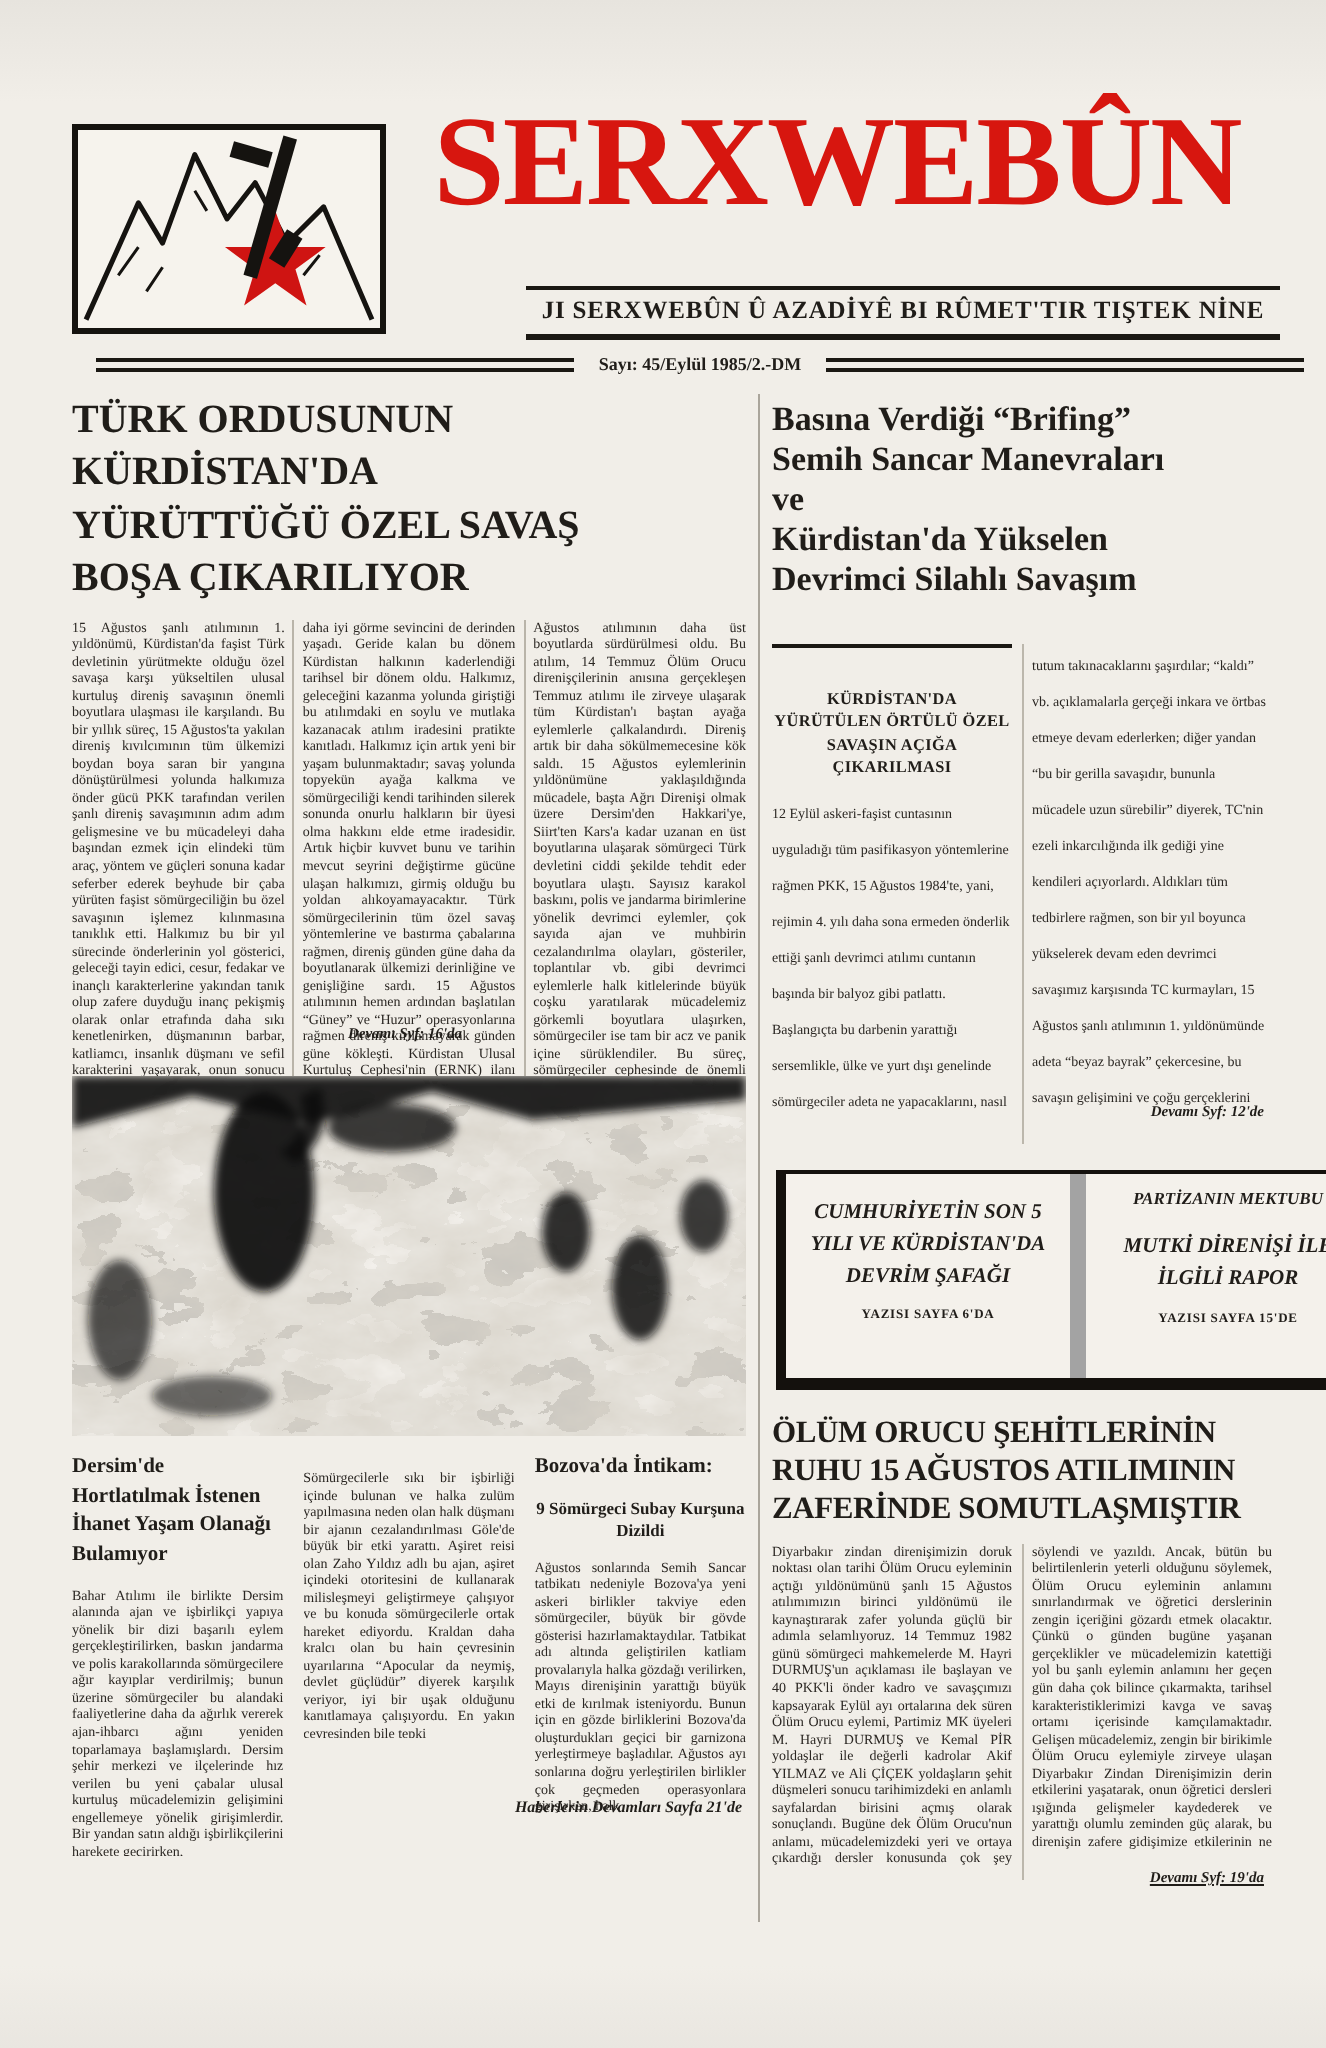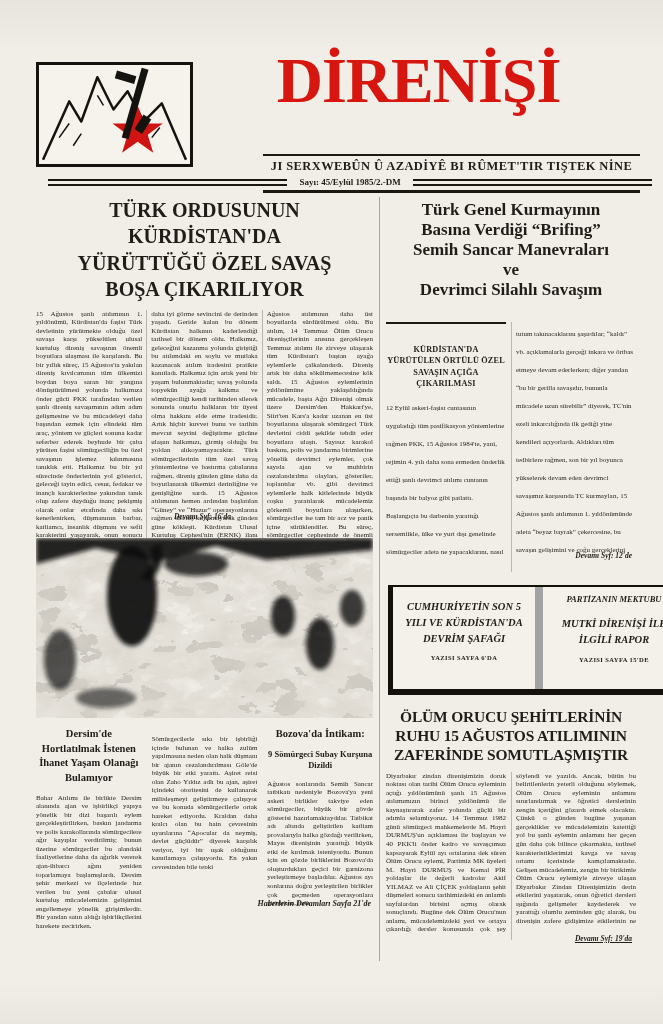--- a/index.html
+++ b/index.html
@@ -8,30 +8,30 @@
     background:linear-gradient(#e7e4de, #f1eee8 5%, #f1eee8 96%, #e9e6e0);
     font-family:"Liberation Serif", serif; color:#201d19; overflow:hidden;
   }
   
   .logo-box { position:absolute; left:36px; top:62px; width:157px; height:105px;
     border:3px solid #15130f; background:#f6f3ed; box-sizing:border-box; }
   .logo-box svg { width:100%; height:100%; display:block; }
   .title { position:absolute; left:195px; top:44px; width:447px; margin:0;
     font-size:64px; line-height:1.15; font-weight:bold; text-align:center;
     letter-spacing:-1px; font-family:"Liberation Serif", serif; }
-  .motto { position:absolute; left:263px; top:154px; width:377px;
+  .motto { position:absolute; left:263px; top:143px; width:377px;
     border-top:2px solid #1b1813; border-bottom:3px solid #1b1813;
-    padding:3px 0 16px; text-align:center; font-weight:bold; font-size:12.5px;
+    padding:3px 0 4px; text-align:center; font-weight:bold; font-size:12.5px;
     letter-spacing:0.4px; }
   .issue-row { position:absolute; left:48px; top:177px; width:604px;
     display:flex; align-items:center; gap:12px; }
   .rule-double { flex:1; height:3px; border-top:2px solid #1b1813; border-bottom:2px solid #1b1813; }
   .issue-text { font-size:9px; font-weight:bold; white-space:nowrap; }
   
-  .hl-line { font-weight:bold; text-align:center; }
+  .hl-line { font-weight:bold; text-align:left; }
   .body-text { font-size:7px; line-height:1.22; text-align:justify; color:#2a2622; }
   .cont-note { position:absolute; font-size:7.5px; font-weight:bold; font-style:italic; text-align:right; }
   .v-divider { position:absolute; left:379px; top:197px; width:1px; height:764px; background:#aaa59b; }
   
   .article-left { position:absolute; left:36px; top:197px; width:337px; }
   .article-left .hl-line { font-size:20px; line-height:1.32; }
   .article-left .body-text { margin-top:7px; height:244px; overflow:hidden;
     column-count:3; column-gap:9px; column-fill:auto; column-rule:1px solid #b9b4a9; }
   .cont-16 { left:36px; top:512px; width:333px;text-align:center; }
   
@@ -85,21 +85,21 @@
           <path d="M20,72 l10,-14 M34,80 l8,-12 M112,72 l8,-10 M58,30 l6,10" stroke-width="1.5"></path>
         </g>
         <polygon fill="#cf1412" points="98,40 104.5,58 123,58 108,69 113.5,87 98,76 82.5,87 88,69 73,58 91.5,58"></polygon>
         <g fill="#151310">
           <rect x="92" y="2" width="7" height="72" transform="rotate(16 95 38)"></rect>
           <rect x="76" y="8" width="20" height="8" transform="rotate(16 86 12)"></rect>
           <rect x="99" y="50" width="9" height="17" transform="rotate(32 103 58)"></rect>
         </g>
       </svg>
     </div>
-    <h1 class="title" style="color: rgb(215, 22, 15);">DİRENİŞİ</h1>
+    <h1 class="title" style="color: rgb(215, 22, 15);">SERXWEBÛN</h1>
     <div class="motto">JI SERXWEBÛN Û AZADİYÊ BI RÛMET'TIR TIŞTEK NİNE</div>
     <div class="issue-row">
       <span class="rule-double"></span>
       <span class="issue-text">Sayı: 45/Eylül 1985/2.-DM</span>
       <span class="rule-double"></span>
     </div>
   </header>
 
   <div class="v-divider"></div>
 
@@ -152,24 +152,24 @@
     </article>
     <article class="bl-col">
       <div class="hl-line" style="min-height:0">Bozova'da İntikam:</div>
       <div class="bl-sub">9 Sömürgeci Subay Kurşuna Dizildi</div>
       <div class="body-text">Ağustos sonlarında Semih Sancar tatbikatı nedeniyle Bozova'ya yeni askeri birlikler takviye eden sömürgeciler, büyük bir gövde gösterisi hazırlamaktaydılar. Tatbikat adı altında geliştirilen katliam provalarıyla halka gözdağı verilirken, Mayıs direnişinin yarattığı büyük etki de kırılmak isteniyordu. Bunun için en gözde birliklerini Bozova'da oluşturdukları geçici bir garnizona yerleştirmeye başladılar. Ağustos ayı sonlarına doğru yerleştirilen birlikler çok geçmeden operasyonlara girişirken, halk</div>
     </article>
   </section>
   <div class="news-footer">Haberlerin Devamları Sayfa 21'de</div>
 
   <section class="article-rt">
-    <div class="hl-line">Türk Genel Kurmayının</div>
     <div class="hl-line">Basına Verdiği “Brifing”</div>
     <div class="hl-line">Semih Sancar Manevraları</div>
     <div class="hl-line">ve</div>
+    <div class="hl-line">Kürdistan'da Yükselen</div>
     <div class="hl-line">Devrimci Silahlı Savaşım</div>
   </section>
   <div class="brifing-body">
     <div class="subhead">KÜRDİSTAN'DA YÜRÜTÜLEN ÖRTÜLÜ ÖZEL SAVAŞIN AÇIĞA ÇIKARILMASI</div>
     <span class="body-text">12 Eylül askeri-faşist cuntasının uyguladığı tüm pasifikasyon yöntemlerine rağmen PKK, 15 Ağustos 1984'te, yani, rejimin 4. yılı daha sona ermeden önderlik ettiği şanlı devrimci atılımı cuntanın başında bir balyoz gibi patlattı. Başlangıçta bu darbenin yarattığı sersemlikle, ülke ve yurt dışı genelinde sömürgeciler adeta ne yapacaklarını, nasıl tutum takınacaklarını şaşırdılar; “kaldı” vb. açıklamalarla gerçeği inkara ve örtbas etmeye devam ederlerken; diğer yandan “bu bir gerilla savaşıdır, bununla mücadele uzun sürebilir” diyerek, TC'nin ezeli inkarcılığında ilk gediği yine kendileri açıyorlardı. Aldıkları tüm tedbirlere rağmen, son bir yıl boyunca yükselerek devam eden devrimci savaşımız karşısında TC kurmayları, 15 Ağustos şanlı atılımının 1. yıldönümünde adeta “beyaz bayrak” çekercesine, bu savaşın gelişimini ve çoğu gerçeklerini teslim etmek zorunda kaldılar. Türk Genel Kurmay Başkanlığı adına Özel Harp Dairesi temsilcileri Tuğamiral Vural Beyazıt ile Gn. Kr. İstihbarat Dairesi Başkanı Sabri Yirmibeşoğlu, şu ana dek gizledikleri, gerçek boyutlarını sakladıkları; fakat devrimci silahlı savaşın gelişmeleri tüm ulusal ve uluslararası kamuoyuna dayatması yüzünden artık daha fazla gizleyemeyecekleri kendi özel savaşlarının sonuçlarını, 15 Ağustos'un yıldönümünde, geniş bir toplantıyla yerli ve yabancı basın-yayına açıklamak, itiraf etmek zorunda kaldılar.</span>
   </div>
   <div class="cont-note cont-12">Devamı Syf: 12'de</div>
 
   <section class="info-boxes">
     <div class="box-cell box-cell-1">

